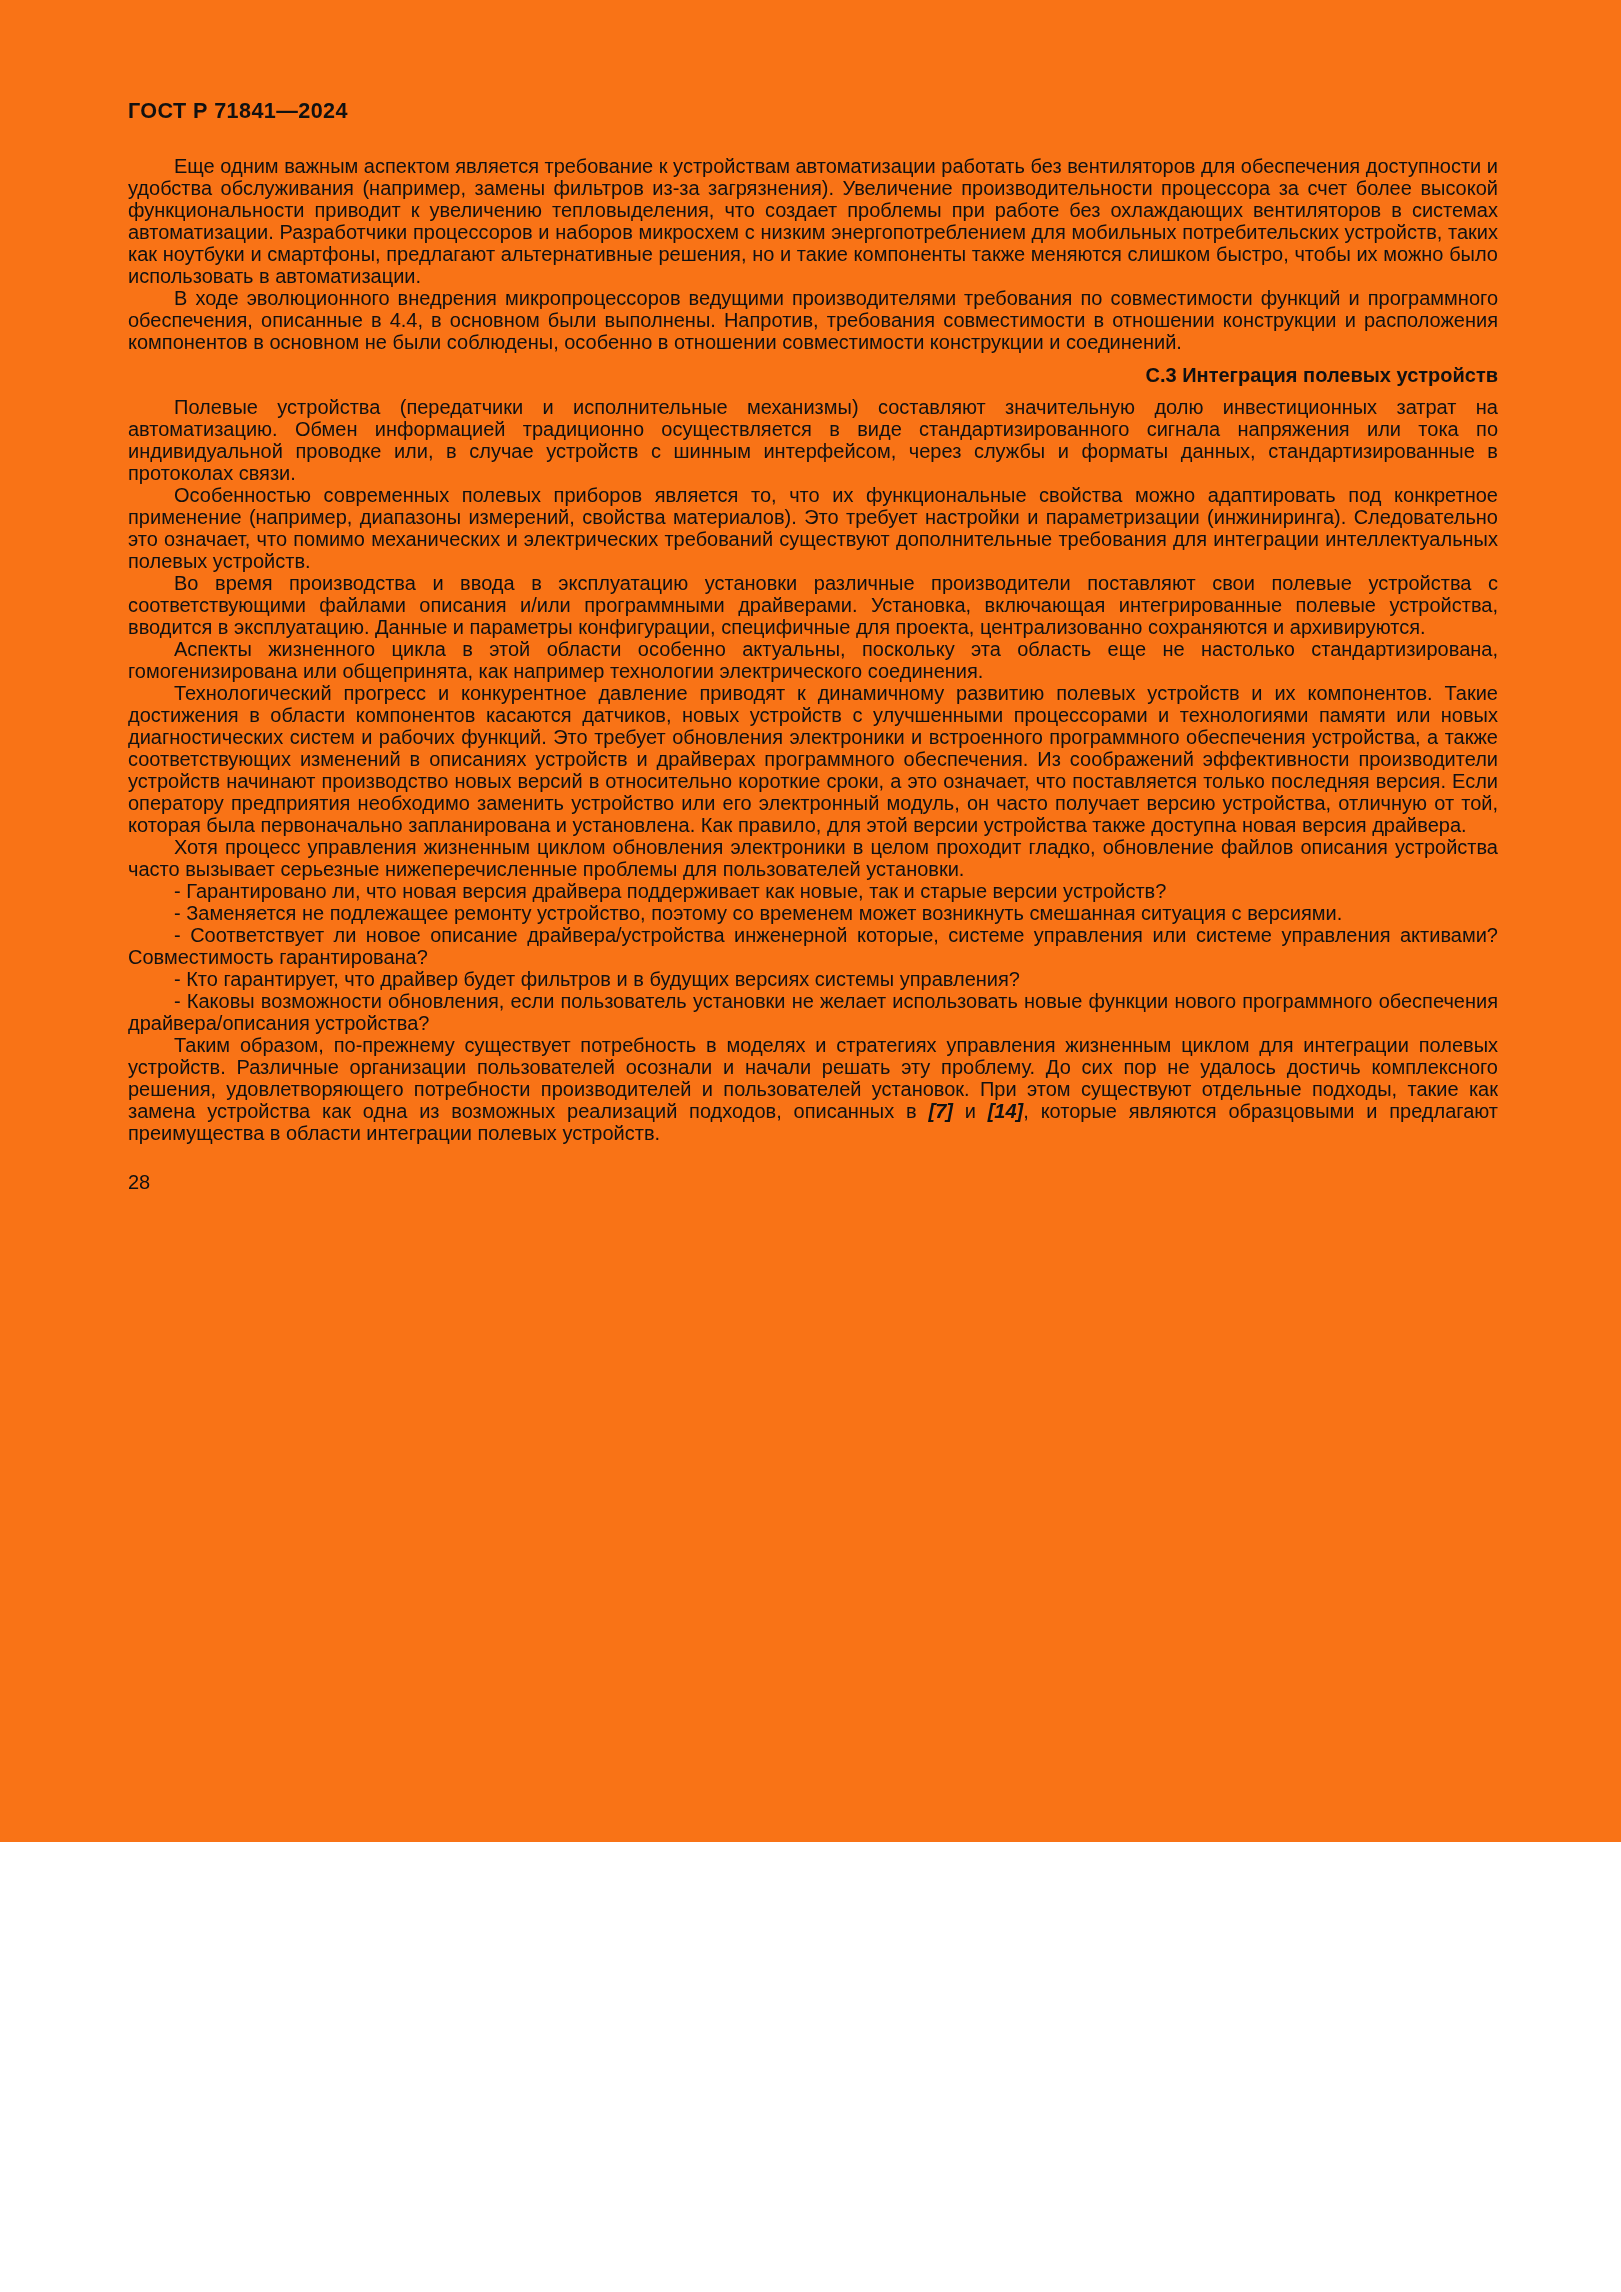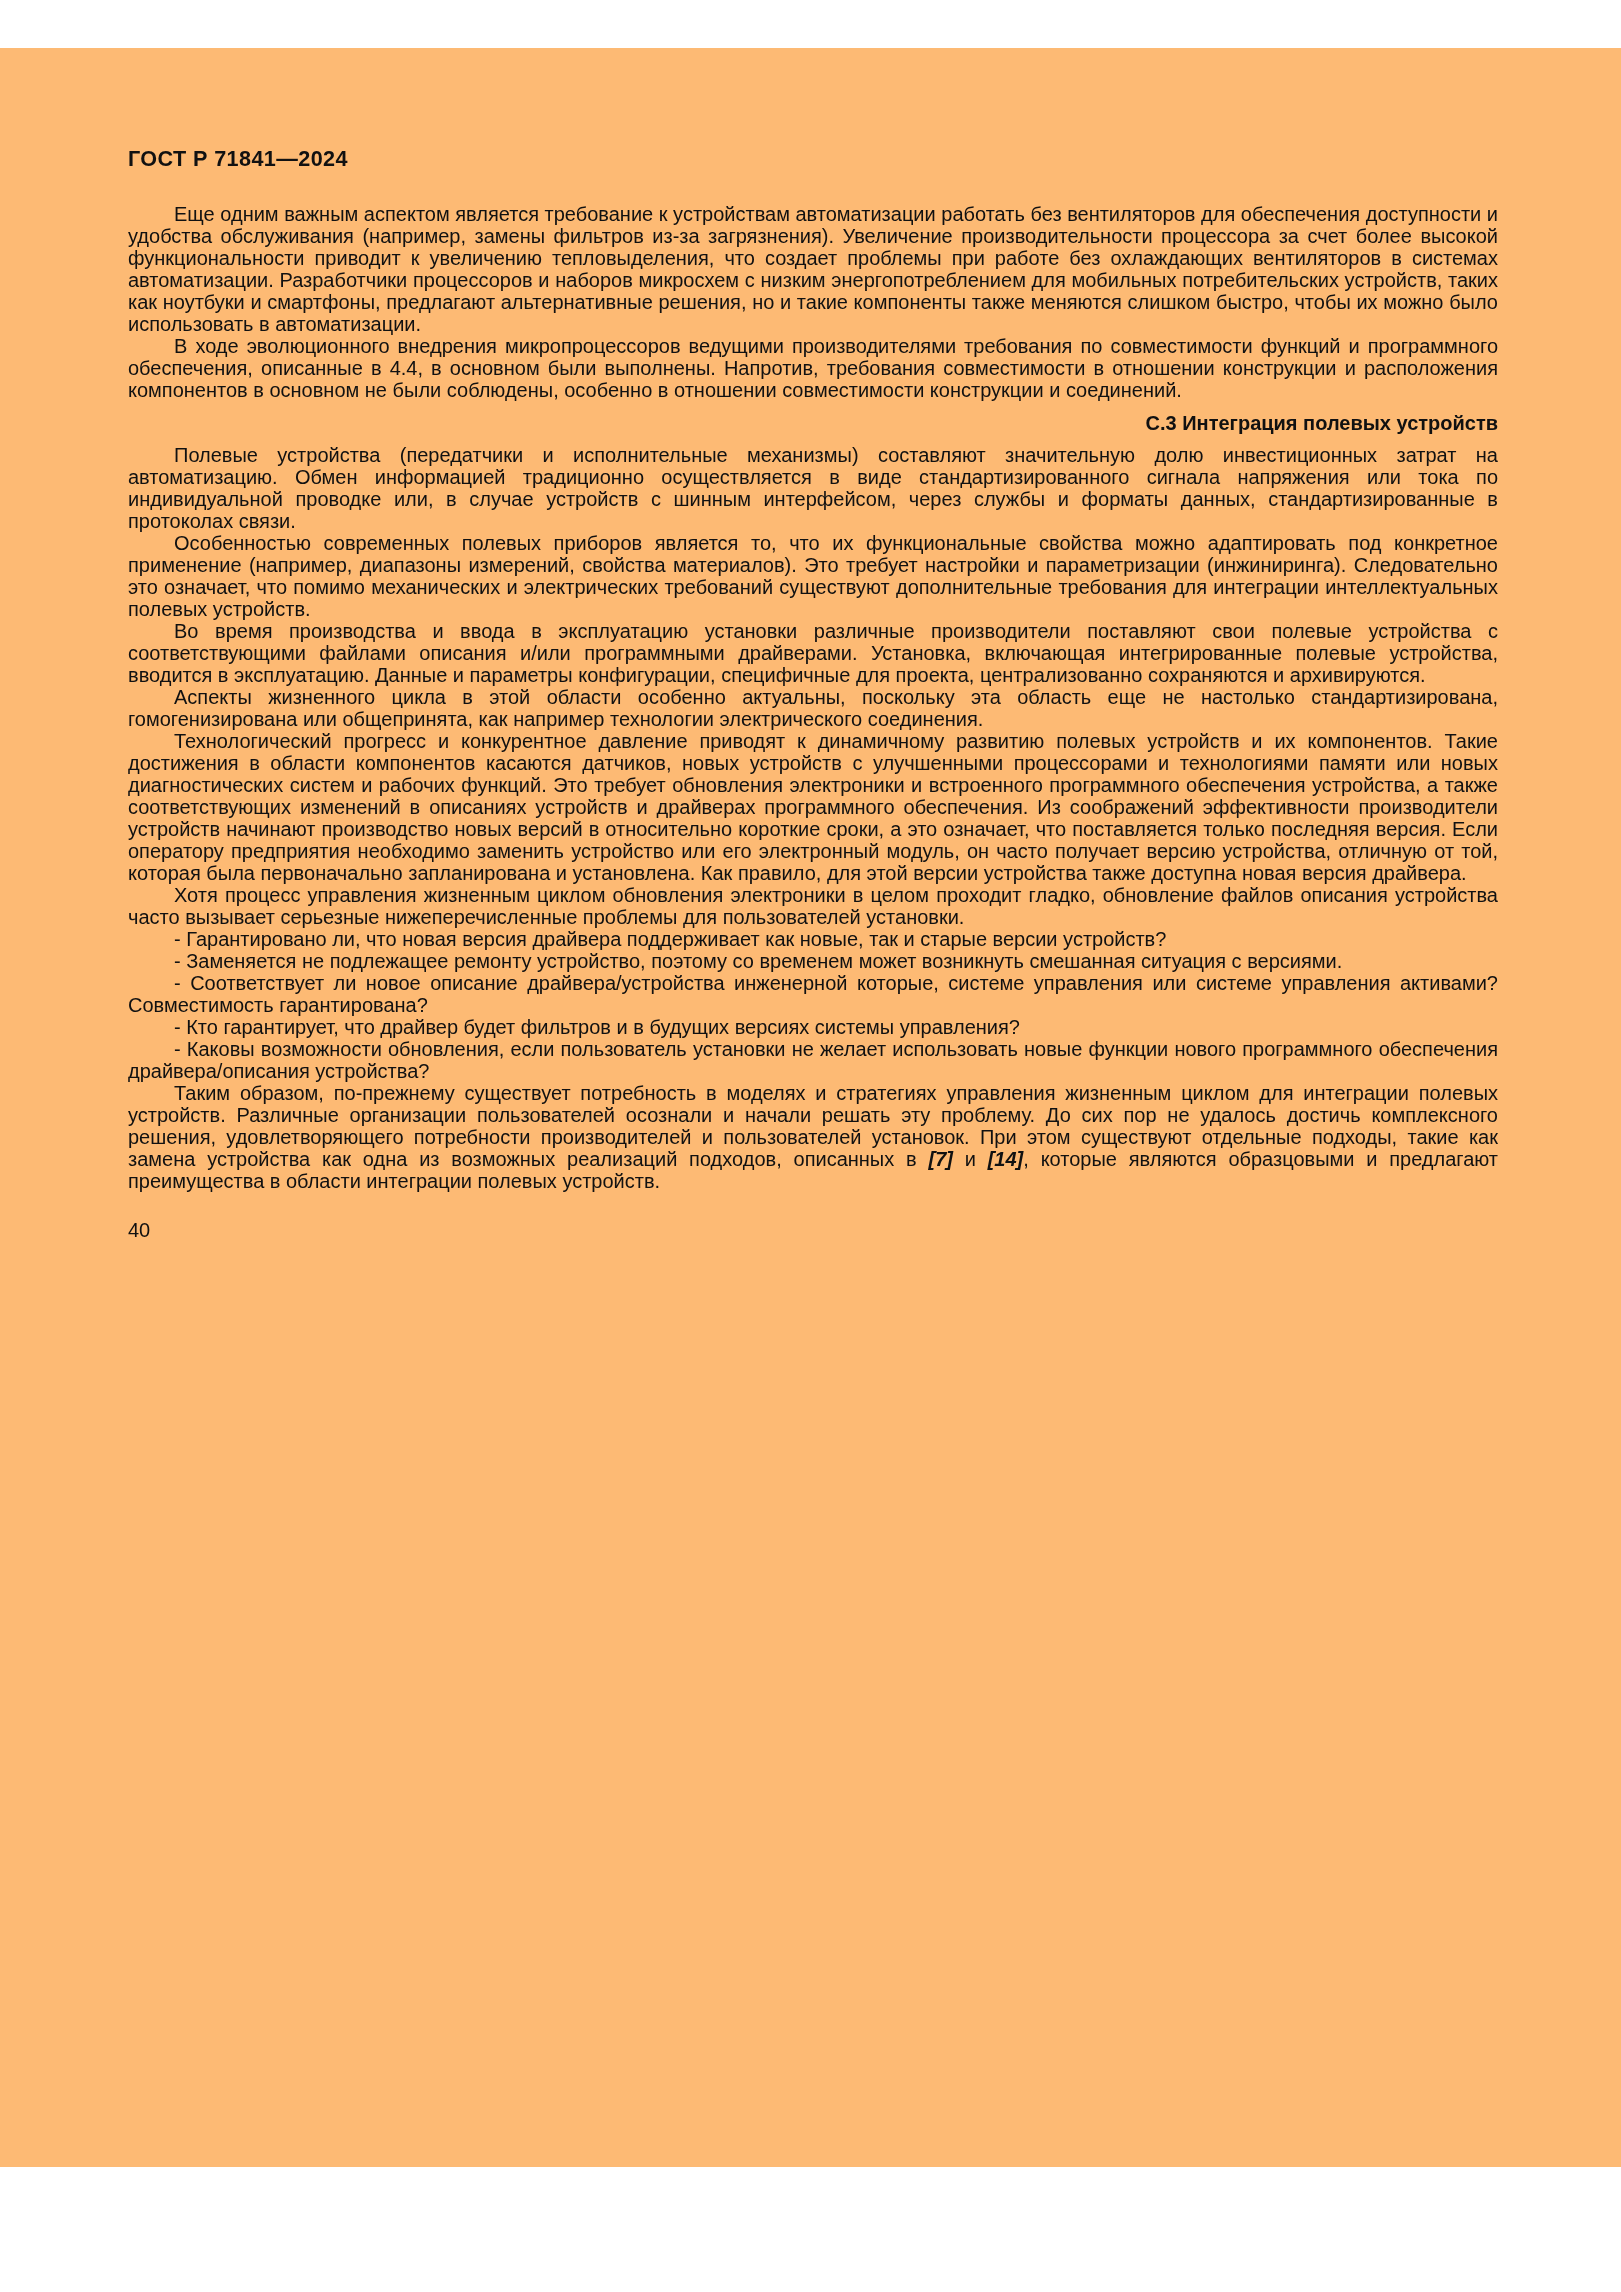--- a/index.html
+++ b/index.html
@@ -6,25 +6,24 @@
   * { box-sizing: border-box; }
   html, body { margin: 0; padding: 0; }
   body {
     background: #ffffff;
     font-family: "Liberation Sans", "DejaVu Sans", sans-serif;
     color: #111111;
     -webkit-font-smoothing: antialiased;
   }
   .page {
     width: 1621px;
-    height: 2119px;
-    background: #fdba74;
+    height: 1842px;
+    background: #f97316;
     position: relative;
     overflow: hidden;
-    margin-top: 48px;
   }
   .content {
     padding: 98px 123px 0 128px;
   }
   .doc-header {
     font-size: 21.6px;
     font-weight: bold;
     letter-spacing: 0.4px;
     margin-bottom: 31px;
   }
@@ -73,17 +72,17 @@
     <p class="para">Хотя процесс управления жизненным циклом обновления электроники в целом проходит гладко, обновление файлов описания устройства часто вызывает серьезные нижеперечисленные проблемы для пользователей установки.</p>
 
     <p class="para">- Гарантировано ли, что новая версия драйвера поддерживает как новые, так и старые версии устройств?</p>
     <p class="para">- Заменяется не подлежащее ремонту устройство, поэтому со временем может возникнуть смешанная ситуация с версиями.</p>
     <p class="para">- Соответствует ли новое описание драйвера/устройства инженерной которые, системе управления или системе управления активами? Совместимость гарантирована?</p>
     <p class="para">- Кто гарантирует, что драйвер будет фильтров и в будущих версиях системы управления?</p>
     <p class="para">- Каковы возможности обновления, если пользователь установки не желает использовать новые функции нового программного обеспечения драйвера/описания устройства?</p>
 
     <p class="para"><span>Таким образом, по-прежнему существует потребность в моделях и стратегиях управления жизненным циклом для интеграции полевых устройств. Различные организации пользователей осознали и начали решать эту проблему. До сих пор не удалось достичь комплексного решения, удовлетворяющего потребности производителей и пользователей установок. При этом существуют отдельные подходы, такие как замена устройства как одна из возможных реализаций подходов, описанных в </span><em class="ref">[7]</em><span> и </span><em class="ref">[14]</em><span>, которые являются образцовыми и предлагают преимущества в области интеграции полевых устройств.</span></p>
 
-    <div class="page-number">40</div>
+    <div class="page-number">28</div>
 
   </main>
 </div>
 
 
 </body></html>

